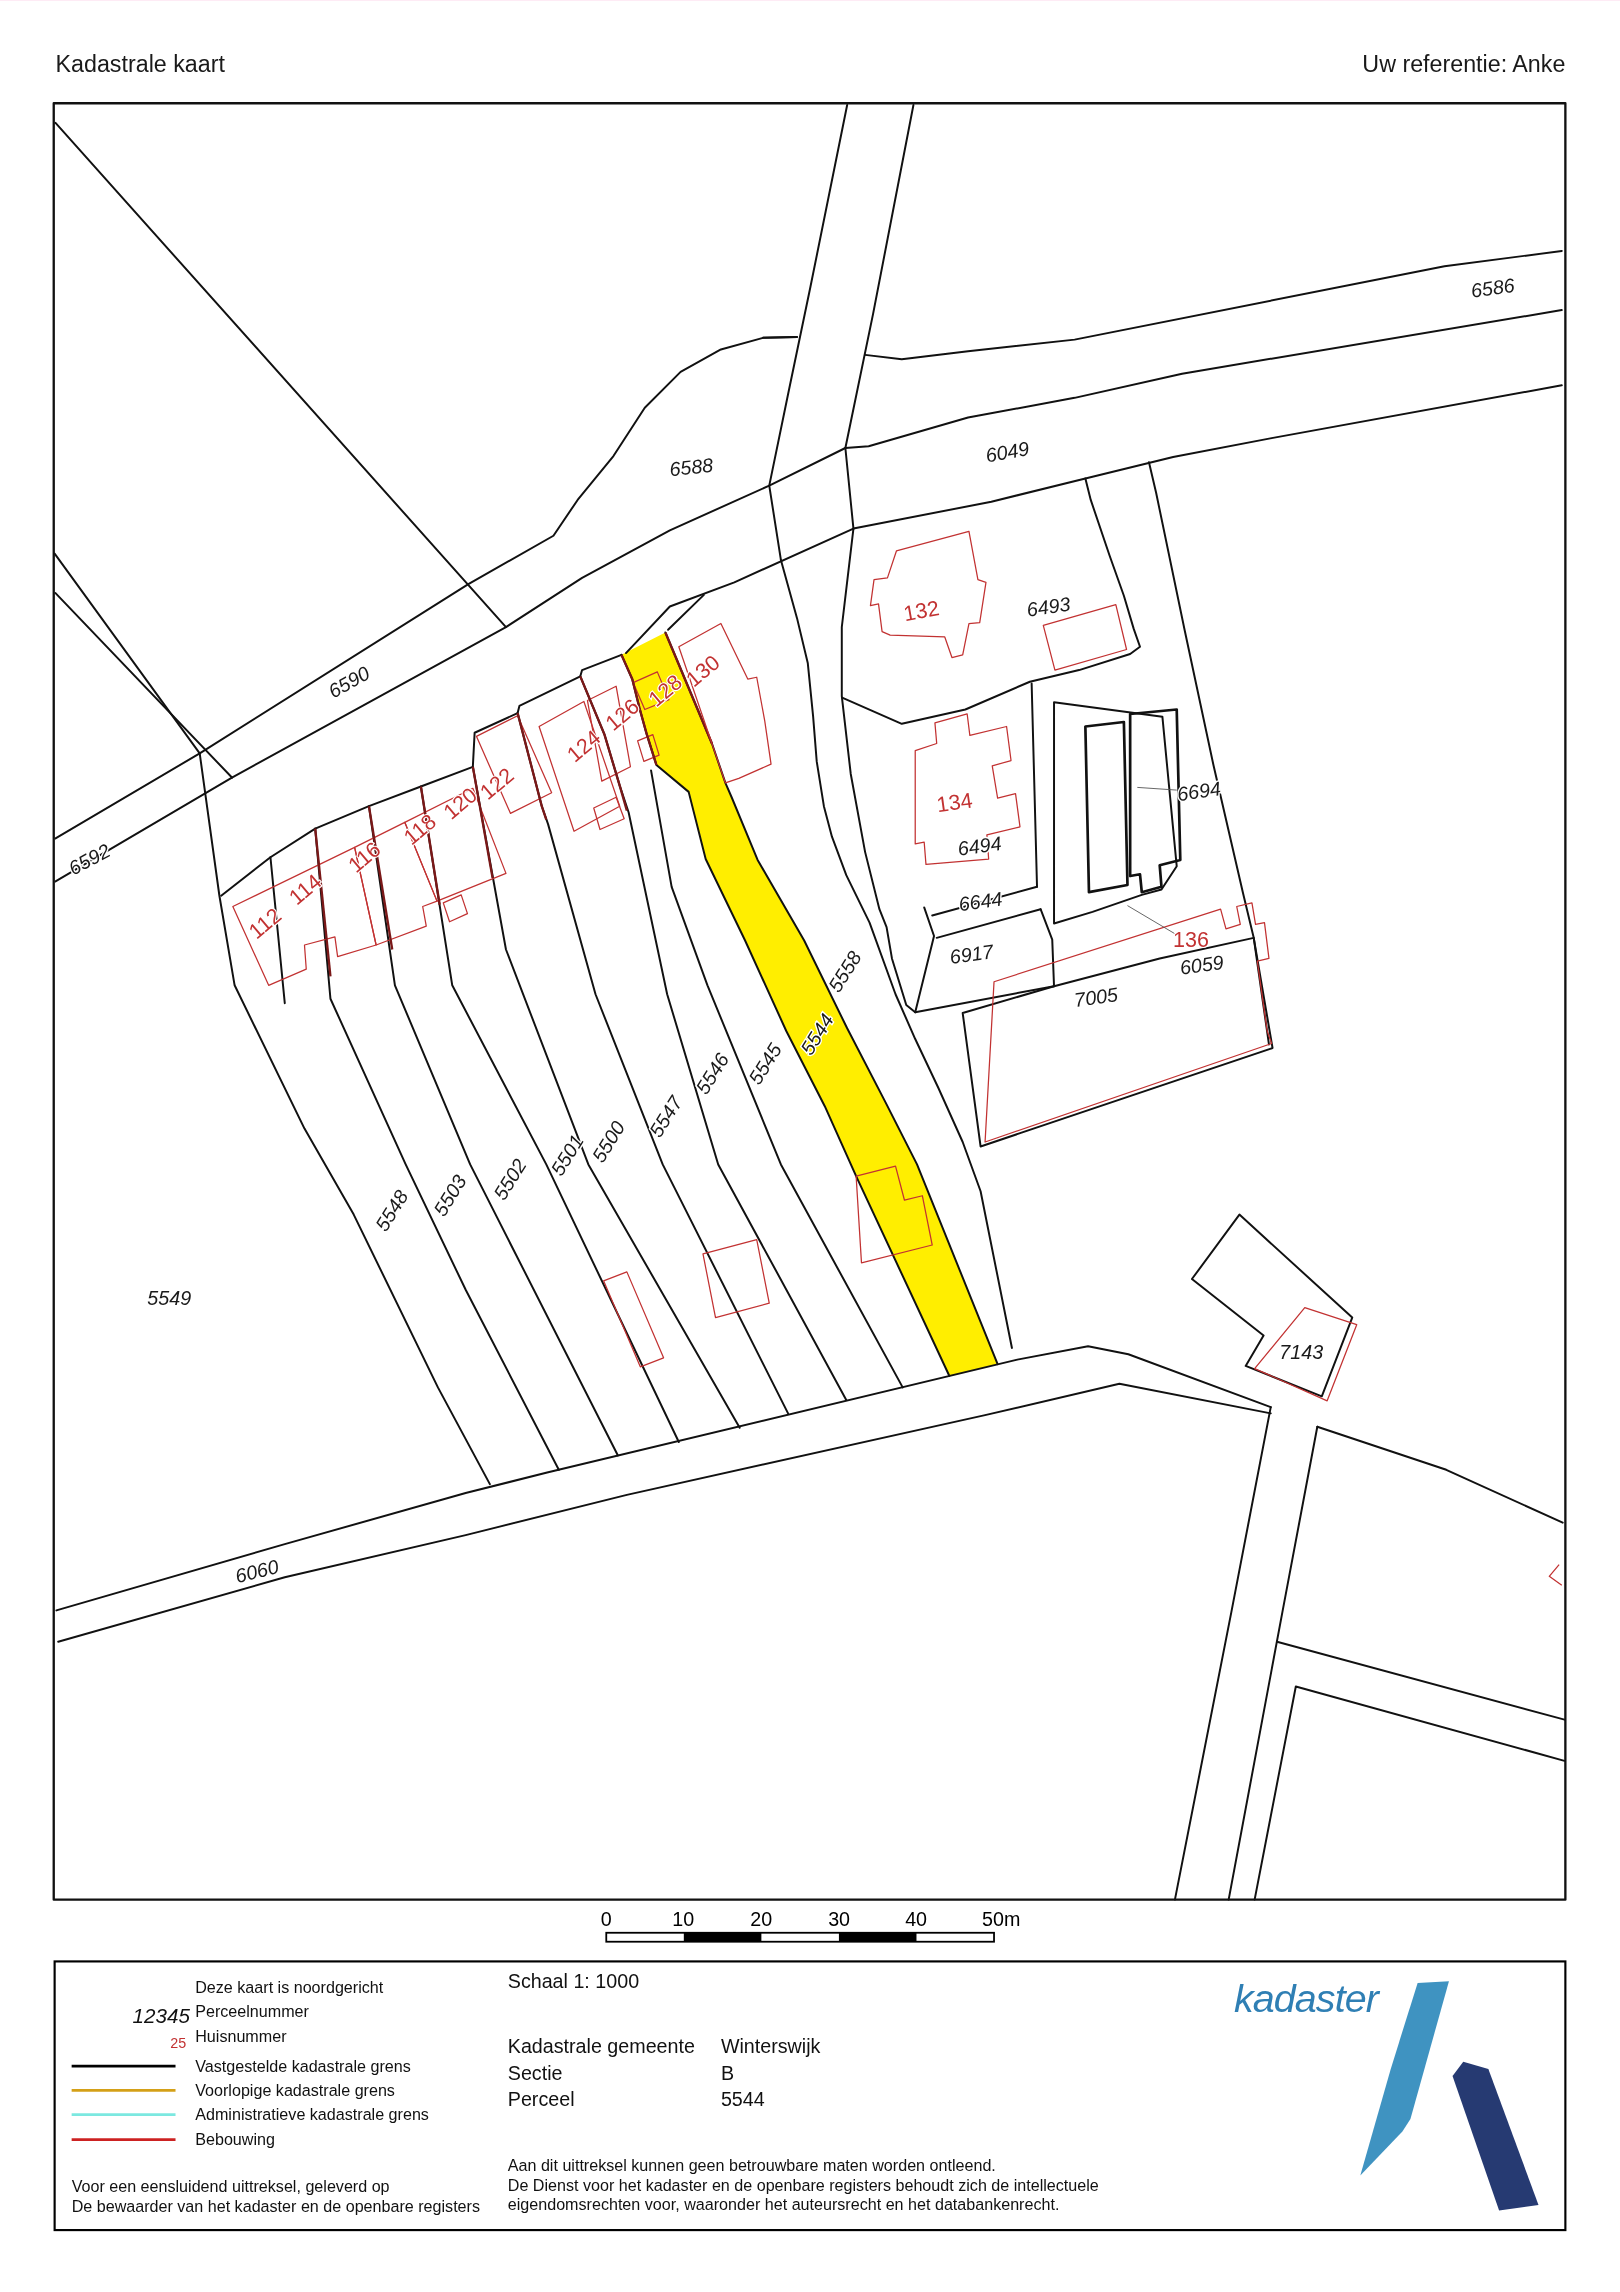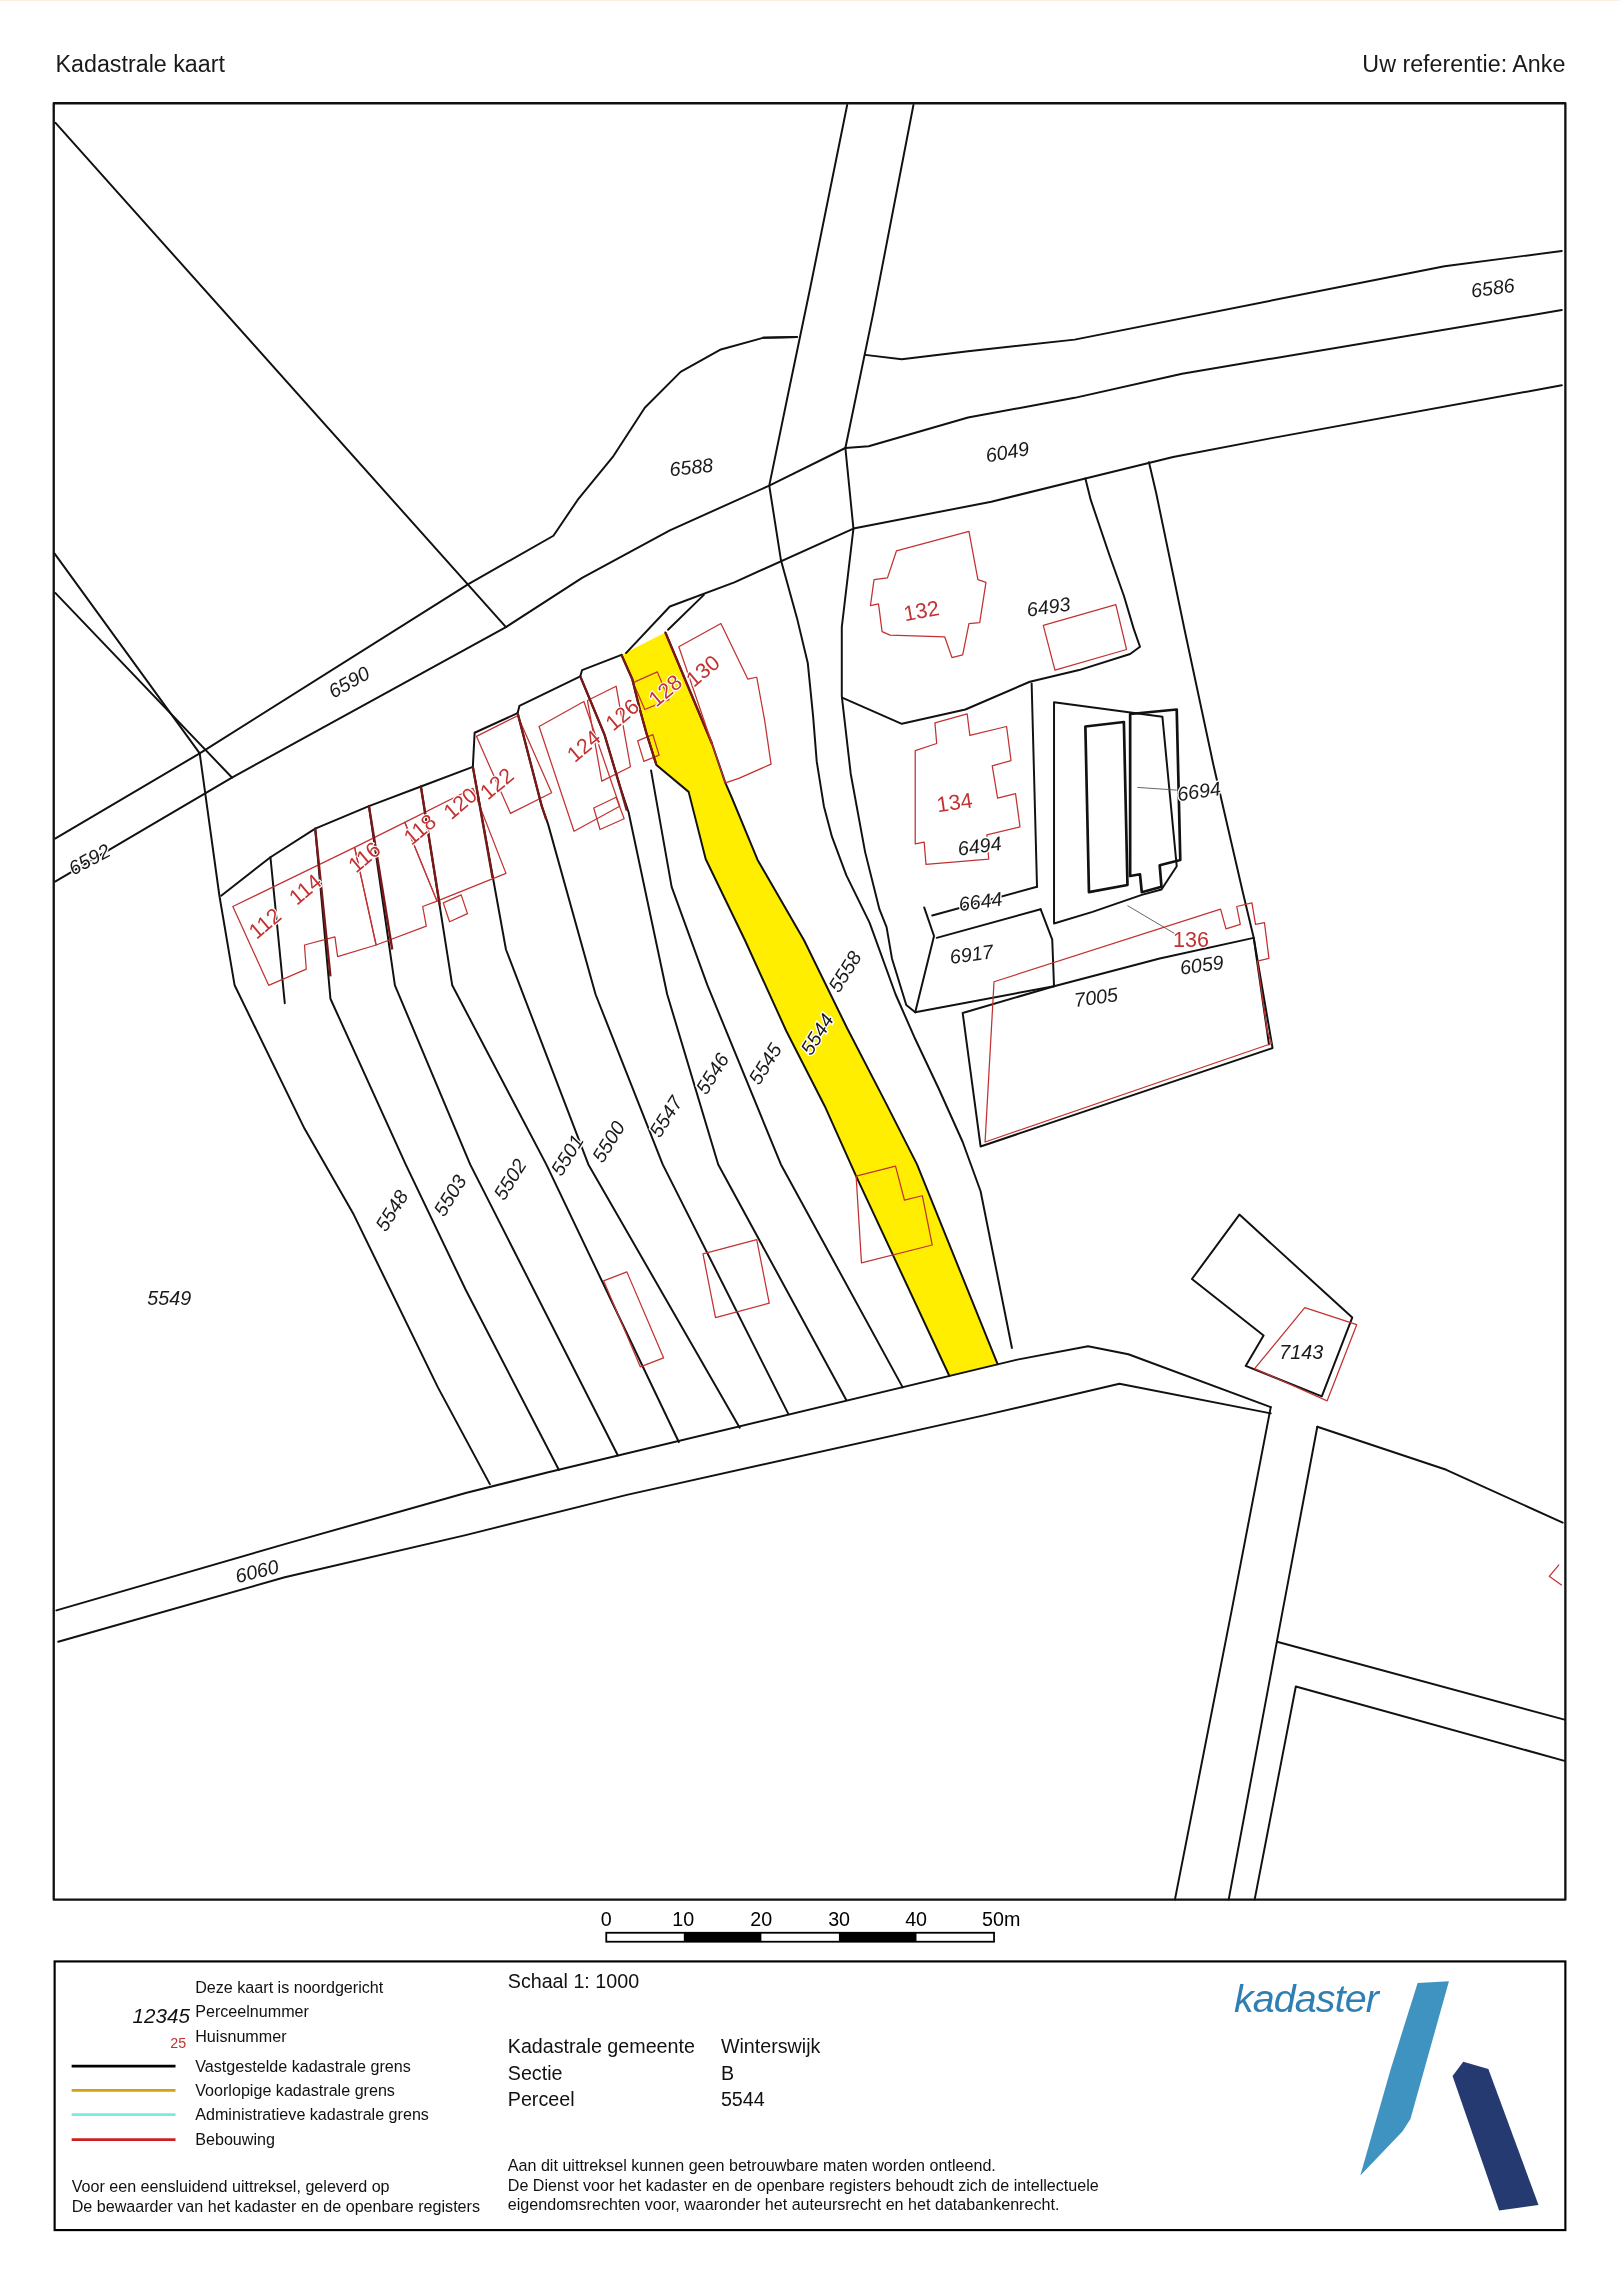--- a/index.html
+++ b/index.html
@@ -1,16 +1,16 @@
 <!DOCTYPE html>
 <html style="font-size:14.3px"><head>
 <meta charset="utf-8">
 <style>
   html,body{margin:0;padding:0;background:#fff;}
-  #page{position:relative;width:1620px;height:2293px;background:#fdba74;font-family:"Liberation Sans",sans-serif;}
+  #page{position:relative;width:1620px;height:2293px;background:#f9a8d4;font-family:"Liberation Sans",sans-serif;}
   svg{position:absolute;top:0;left:0;}
   .plbl{font-family:"Liberation Sans",sans-serif;font-style:italic;fill:#1a1a1a;stroke:#ffffff;stroke-width:3px;paint-order:stroke;}
   .rlbl{font-family:"Liberation Sans",sans-serif;fill:#c23232;stroke:#ffffff;stroke-width:2.5px;paint-order:stroke;}
 </style>
 </head>
 <body>
 <div id="page">
 <svg width="1620" height="2293" viewBox="0 0 1809 2560">
 
   <rect x="0" y="0" width="1809" height="2560" fill="#ffffff"></rect>

